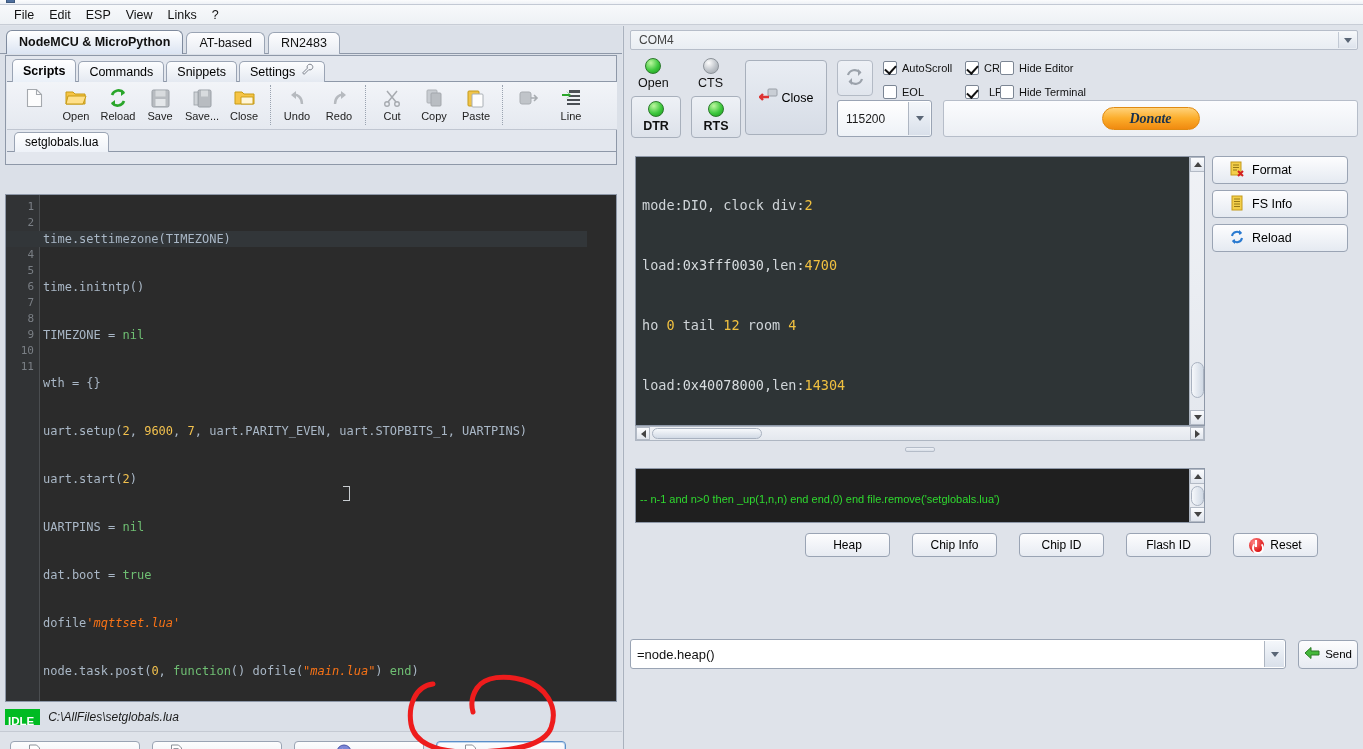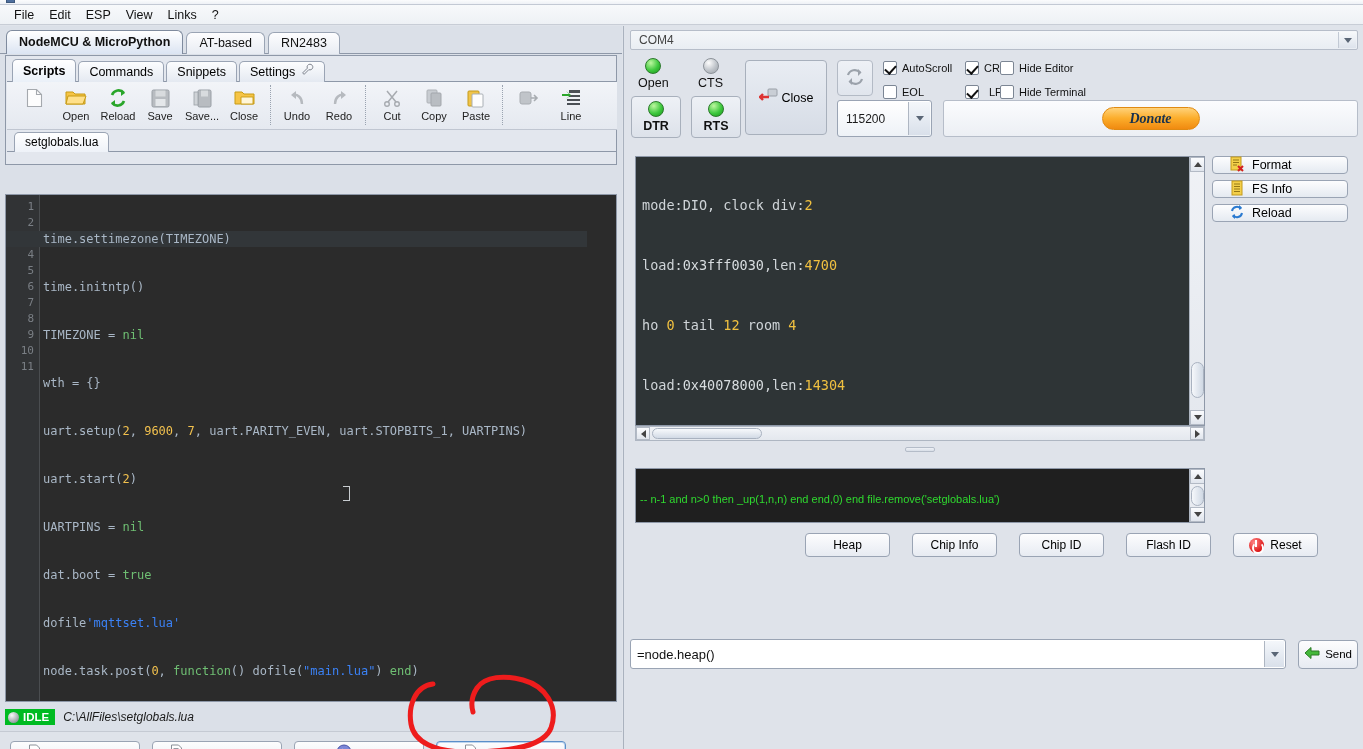--- a/index.html
+++ b/index.html
@@ -108,40 +108,40 @@
   .gutter-sep { position:absolute; left:33px; top:0; width:1px; height:100%; background:#4a4d50; }
   .codearea {
     position:absolute; left: 37px; top: 4px; right: 0; 
     font-family: "DejaVu Sans Mono", monospace; font-size: 12px;
     white-space: pre; line-height: 16px; color:#a9b7c6;
   }
   .codearea .ln { height:16px; line-height:16px; }
   .codearea .ln.cur { background: #323639; margin-left:-37px; padding-left:37px; width: 581px;}
   .k-num { color: #f2c14e; }
   .k-kw { color: #6fbf73; }
-  .k-str { color: #3b82f6; }
+  .k-str { color: #f97316; font-style: italic; }
   .caret-i {
     position:absolute; left: 340px; top: 291px; width: 1px; height: 15px;
   }
   .caret-i::before, .caret-i::after{
     content:""; position:absolute; left:-3px; width:7px; height:1px; background:#c8ccd0;
   }
   .caret-i::before{ top:0; }
   .caret-i::after{ bottom:0; }
   .caret-i span{ position:absolute; left:3px; top:0; width:1px; height:15px; background:#c8ccd0; }
 
   
   .statusline {
     position:absolute; left: 5px; top: 682px; width: 612px; height: 18px;
     display:flex; align-items:center; gap: 8px;
   }
   .idle-badge {
     display:flex; align-items:center; gap:4px;
     background: #00bb22; color: #ffffff; font-size: 11.5px; font-weight: bold;
-    padding: 1px 6px 1px 3px; height: 16px; line-height: 14px;
+    padding: 1px 6px 1px 3px; height: 16px; line-height: 14px; flex-direction: column;
   }
   .idle-dot { width: 11px; height: 11px; border-radius: 50%;
     background: radial-gradient(circle at 35% 30%, #fafafa, #9aa0a6 70%, #72787d); }
   .statuspath { font-size: 12px; color:#1a1a1a;font-style:italic; }
 
   .actionbar {
     position:absolute; left:0; top: 705px; width: 622px; height: 44px;
     background: #dfe3ea; border-top:1px solid #c5cad3;
     display:flex; align-items:center; gap: 12px; padding-left: 10px;
   }
@@ -269,21 +269,21 @@
     background: #1f1f1f; border:1px solid #8e98a8; overflow:hidden;
   }
   .log-txt {
     position:absolute; left: 4px; top: -5px; right: 16px;
     font-family: "Liberation Sans", sans-serif; font-size: 11px; line-height: 14px;
     color:#2fd92f; white-space: pre;
   }
 
   .rbuttons { position:absolute; left: 588px; top: 130px; width: 146px; }
   .rbtn {
-    width: 136px; height: 18px; margin-bottom: 6px;
+    width: 136px; height: 28px; margin-bottom: 6px;
     background: linear-gradient(#fdfdfe,#e5eaf1); border:1px solid #9aa4b4; border-radius:4px;
     display:flex; align-items:center; gap:7px; padding-left: 16px; font-size:12.5px;
   }
 
   .midbuttons {
     position:absolute; left: 11px; top: 495px; width: 723px; height: 48px;
     display:flex; align-items:center; justify-content:center; gap: 22px;
     padding-left: 130px;
   }
   .mbtn {

